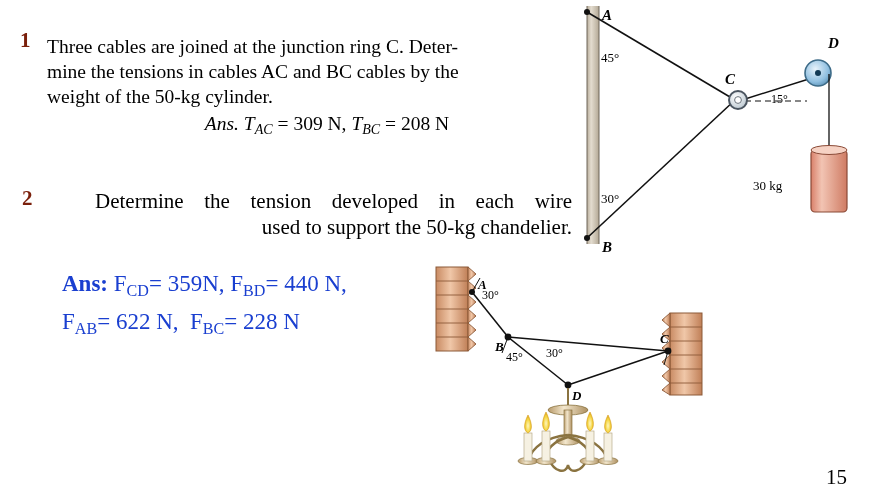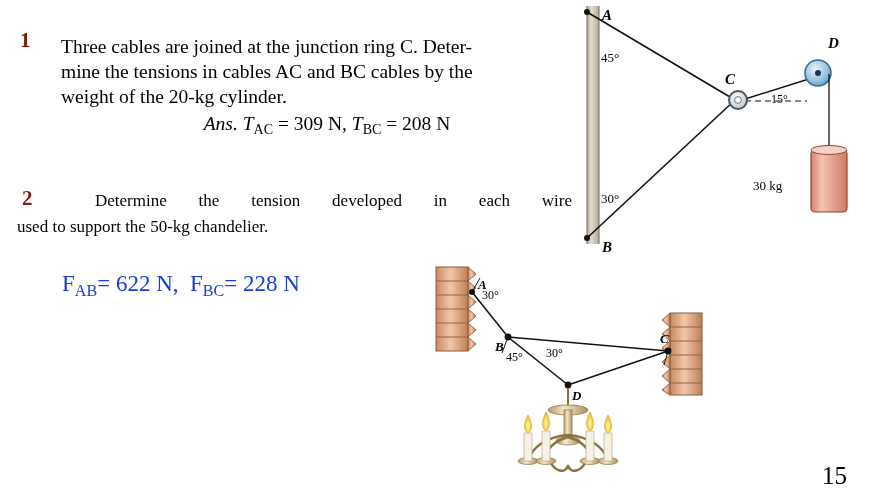--- a/index.html
+++ b/index.html
@@ -35,59 +35,59 @@
     position: absolute;
     left: 47px;
     top: 34px;
     width: 520px;
     font-size: 19.5px;
     line-height: 25px;
     text-align: left;
   }
   .prob1-body .line {
     white-space: nowrap;
-    margin-left: 14px;
   }
   .ans-line {
     margin-top: 2px;
     text-align: center;
     padding-left: 40px;
     white-space: nowrap;
   }
   i.it { font-style: italic; }
   .sub {
     font-size: 0.72em;
     vertical-align: -0.28em;
+    font-style: italic;
   }
 
   
   .prob2-num {
     position: absolute;
     left: 22px;
     top: 186px;
     font-size: 21px;
     font-weight: bold;
     color: #7a1f0b;
     font-family: "Liberation Serif", serif;
   }
   .prob2-body {
     position: absolute;
     left: 17px;
     top: 188px;
     width: 555px;
-    font-size: 17px;
+    font-size: 21px;
     line-height: 26px;
   }
   .prob2-l1 {
     text-align: justify;
     text-align-last: justify;
     padding-left: 78px;
   }
   .prob2-l2 {
-    text-align: left;
+    text-align: right;
   }
 
   
   .ansblock {
     position: absolute;
     left: 62px;
     top: 268px;
     color: #1a3fd0;
     font-size: 23px;
     line-height: 31px;
@@ -97,21 +97,21 @@
   .ansblock .sub2 {
     font-size: 0.70em;
     vertical-align: -0.3em;
   }
 
   
   .pagenum {
     position: absolute;
     right: 22px;
     bottom: 10px;
-    font-size: 25px;
+    font-size: 21px;
   }
 
   
   .fig1 {
     position: absolute;
     left: 575px;
     top: 0px;
     width: 294px;
     height: 262px;
   }
@@ -131,38 +131,43 @@
 
   <div class="prob1-num">1</div>
   <div class="prob1-body">
     <div class="line">
       <span>Three cables are joined at the junction ring C. Deter-</span>
     </div>
     <div class="line">
       <span>mine the tensions in cables AC and BC cables by the</span>
     </div>
     <div class="line">
-      <span>weight of the 20-kg cylinder.</span>
+      <span>weight of the 50-kg cylinder.</span>
     </div>
     <div class="ans-line">
       <i class="it">Ans.</i>
       <i class="it">T</i><span class="sub">AC</span>
       <span>= 309 N,</span>
       <i class="it">T</i><span class="sub">BC</span>
       <span>= 208 N</span>
     </div>
   </div>
 
   <div class="prob2-num">2</div>
   <div class="prob2-body">
     <div class="prob2-l1">Determine the tension developed in each wire</div>
     <div class="prob2-l2">used to support the 50-kg chandelier.</div>
   </div>
 
   <div class="ansblock">
+    <div>
+      <b>Ans</b><b>:</b>
+      <span>F</span><span class="sub2">CD</span><span>= 359N,</span>
+      <span>F</span><span class="sub2">BD</span><span>= 440 N,</span>
+    </div>
     <div>
       <span>F</span><span class="sub2">AB</span><span>= 622 N,</span>
       &nbsp;<span>F</span><span class="sub2">BC</span><span>= 228 N</span>
     </div>
   </div>
 
   <div class="fig1">
     <svg width="294" height="262" viewBox="0 0 294 262" xmlns="http://www.w3.org/2000/svg">
       <defs>
         <linearGradient id="wallg" x1="0" y1="0" x2="1" y2="0">

